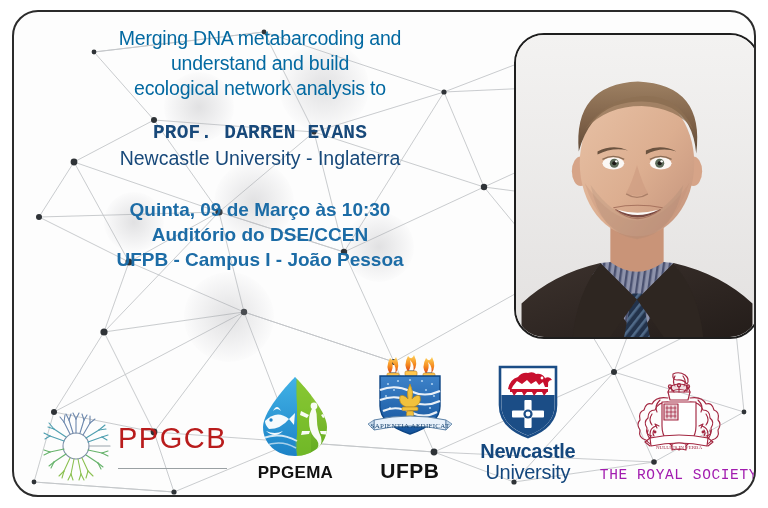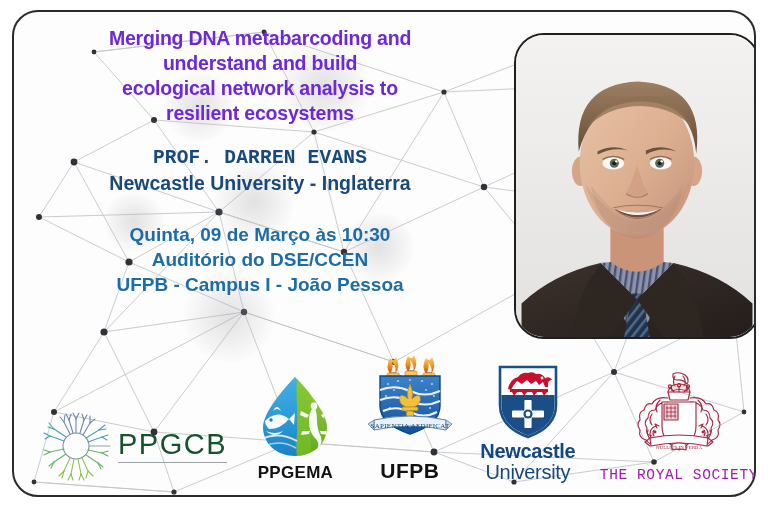--- a/index.html
+++ b/index.html
@@ -57,22 +57,22 @@
   #textcol {
     position: absolute;
     left: 12px;
     top: 14px;
     width: 468px;
     text-align: center;
     z-index: 5;
   }
 
   #title {
-    color: #6d28d9;
-    font-weight: bold;
+    color: #0369a1;
+    font-weight: normal;
     font-size: 19.5px;
     line-height: 25px;
     letter-spacing: -0.2px;
     margin: 0;
     padding: 0 10px;
   }
   #title .tline { display: block; white-space: nowrap; }
 
   #speakerblock {
     margin-top: 20px;
@@ -81,21 +81,21 @@
     color: #18497a;
     font-weight: bold;
     font-size: 19.5px;
     line-height: 25px;
     letter-spacing: 0.2px;
     white-space: nowrap;
     font-family: Liberation Mono, monospace;
   }
   #speaker-affil {
     color: #18497a;
-    font-weight: bold;
+    font-weight: normal;
     font-size: 19.5px;
     line-height: 25px;
     letter-spacing: 0px;
     white-space: nowrap;
   }
 
   #eventblock {
     margin-top: 26px;
   }
   #eventblock div {
@@ -138,24 +138,24 @@
   }
   .logo { display: flex; flex-direction: column; align-items: center; }
 
   
   #logo-ppgcb { flex-direction: row; align-items: center; }
   #ppgcb-text { margin-left: 6px; }
   #ppgcb-acronym {
     font-family: "Liberation Sans", sans-serif;
     font-size: 29px;
     letter-spacing: 1.5px;
-    color: #14532d;
+    color: #b91c1c;
     line-height: 31px;
     border-bottom: 1.5px solid #9aa0a3;
-    padding-bottom: 2px;
+    padding-bottom: 14px;
   }
   .ppgcb-sub {
     font-size: 9.6px;
     letter-spacing: 0.4px;
     color: #3c3c3c;
     line-height: 11.4px;
     text-align: left;
   }
   #ppgcb-sub-wrap { padding-top: 2px; }
 
@@ -288,21 +288,20 @@
     <div class="blob" style="left:170px;top:260px;width:90px;height:90px;"></div>
     <div class="blob" style="left:620px;top:60px;width:70px;height:70px;"></div>
     <div class="blob" style="left:90px;top:180px;width:60px;height:60px;"></div>
 
     <div id="textcol">
 
       <div id="title">
         <span class="tline">Merging DNA metabarcoding and</span>
         <span class="tline">understand and build</span>
         <span class="tline">ecological network analysis to</span>
-        <span class="tline">resilient ecosystems</span>
       </div>
 
       <div id="speakerblock">
         <div id="speaker-name">PROF. DARREN EVANS</div>
         <div id="speaker-affil">Newcastle University - Inglaterra</div>
       </div>
 
       <div id="eventblock">
         <div>Quinta, 09 de Março às 10:30</div>
         <div>Auditório do DSE/CCEN</div>

